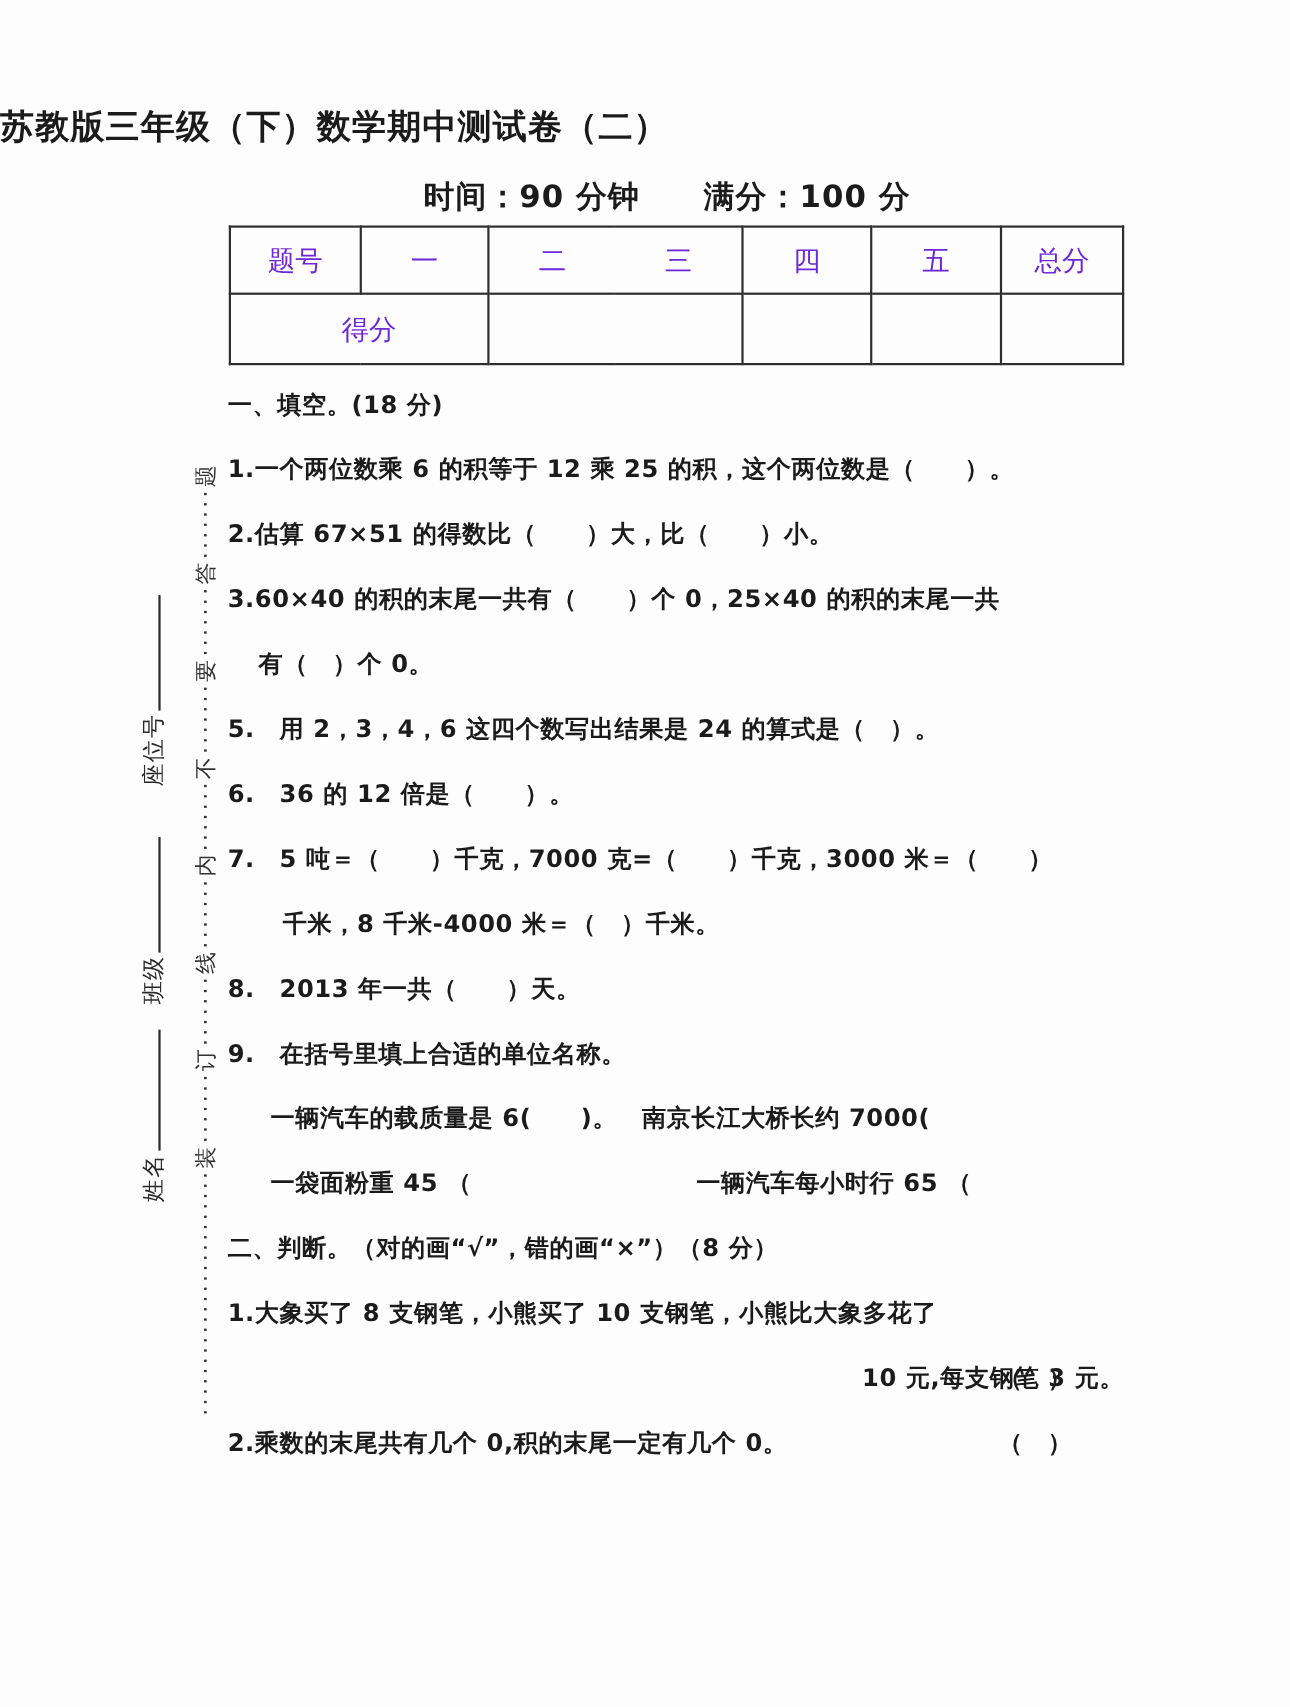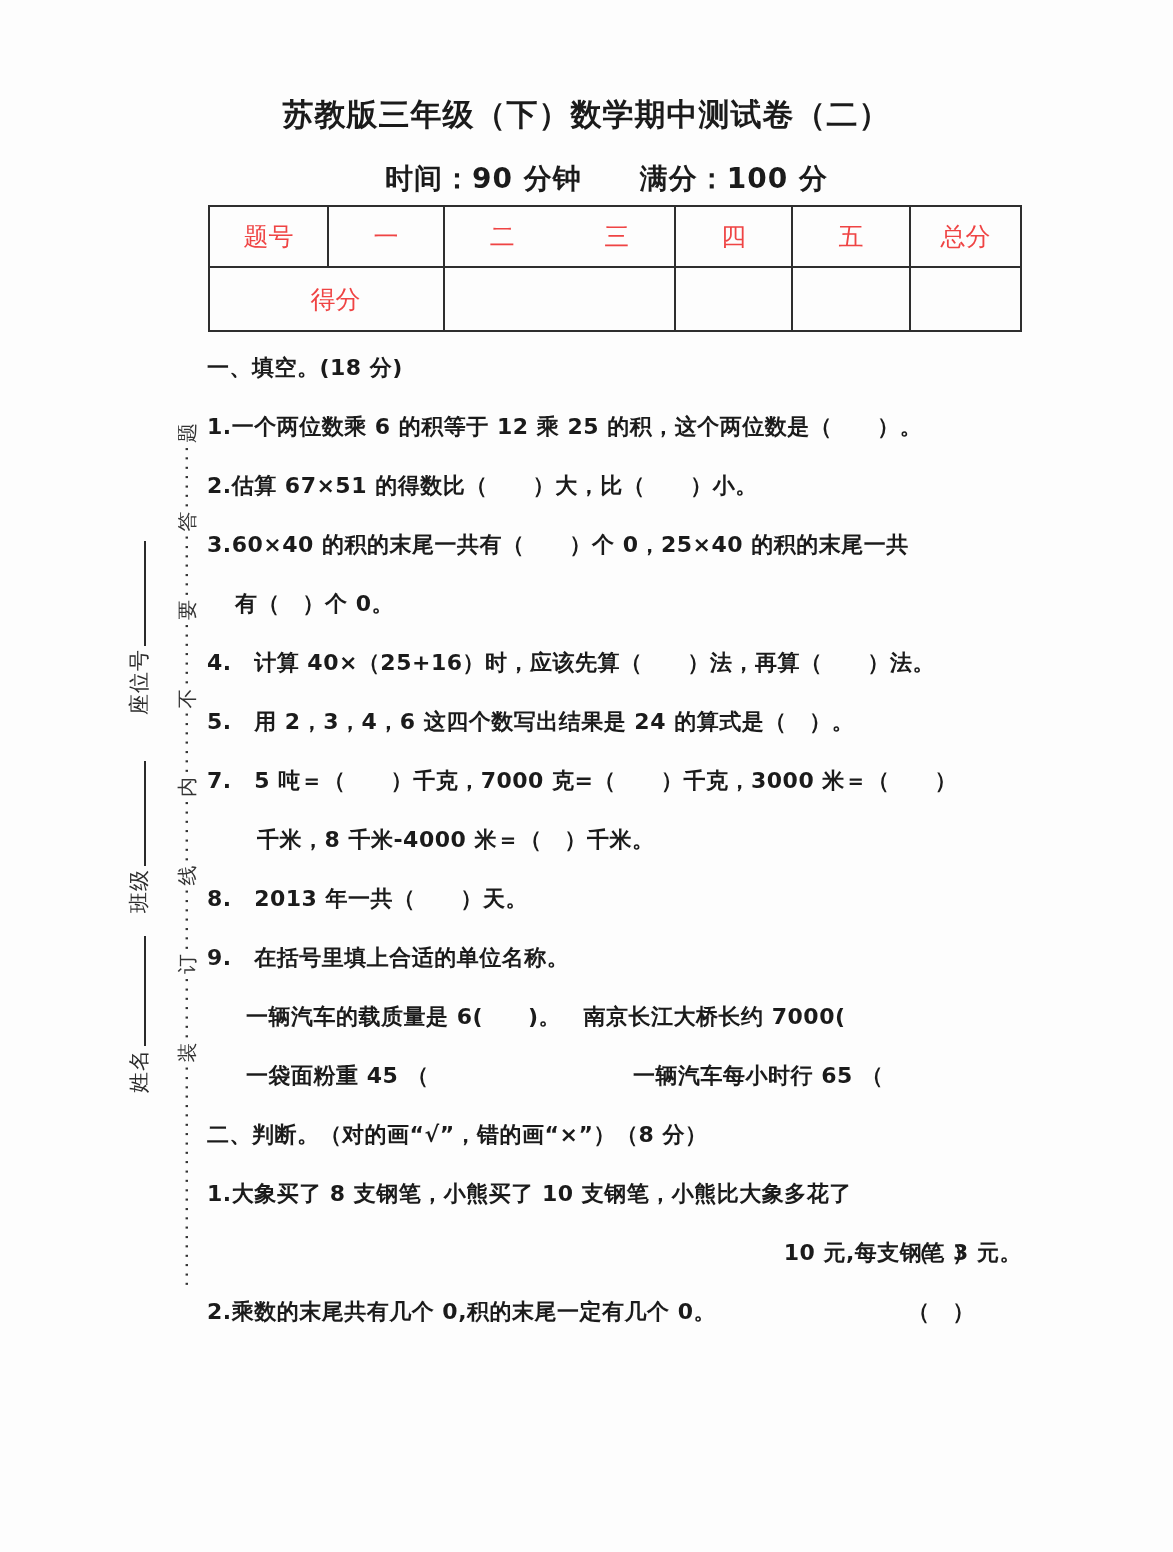--- a/index.html
+++ b/index.html
@@ -7,37 +7,37 @@
     position:relative;
     width:1173px;height:1552px;
     background:#fdfdfd;
     color:#1b1b1b;
     font-family:"DejaVu Sans",sans-serif;
     overflow:hidden;
   }
   
   .title{
     position:absolute;top:94px;left:0;width:100%;
-    text-align:center;font-size:31px;font-weight:700;letter-spacing:1px;
+    font-size:31px;font-weight:700;letter-spacing:1px;
     white-space:nowrap;
   }
   .subtitle{
     position:absolute;top:160px;left:0;width:100%;
     text-align:center;font-size:28px;font-weight:700;letter-spacing:1px;
     white-space:nowrap;
     margin-left:20px;
   }
   
   table.score{
     position:absolute;left:208px;top:205px;
     border-collapse:collapse;table-layout:fixed;
   }
   table.score td{
     border:2px solid #2e2e2e;
-    font-size:25px;font-weight:400;color:#ef4444;
+    font-size:25px;font-weight:400;color:#6d28d9;
     text-align:center;vertical-align:middle;
     padding:0;
   }
   table.score tr.r1 td{height:59px;}
   table.score tr.r2 td{height:62px;}
   td.dual-cell .dual-wrap{display:flex;justify-content:space-around;align-items:center;}
   td.score-label{text-align:center;padding-left:18px !important;}
   
   .content{
     position:absolute;left:207px;top:338px;width:815px;
@@ -128,22 +128,22 @@
     </tr>
   </tbody>
     </table>
 
   <div class="content">
     <div class="line">一、填空。(18 分)</div>
     <div class="line">1.一个两位数乘 6 的积等于 12 乘 25 的积，这个两位数是（　　）。</div>
     <div class="line">2.估算 67×51 的得数比（　　）大，比（　　）小。</div>
     <div class="line">3.60×40 的积的末尾一共有（　　）个 0，25×40 的积的末尾一共</div>
     <div class="line ind-a">有（　）个 0。</div>
-    <div class="line">4.　计算 40×（25+16）时，应该先算（　　）法，再算（　　）法。</div>
     <div class="line">5.　用 2，3，4，6 这四个数写出结果是 24 的算式是（　）。</div>
+    <div class="line">6.　36 的 12 倍是（　　）。</div>
     <div class="line">7.　5 吨＝（　　）千克，7000 克=（　　）千克，3000 米＝（　　）</div>
     <div class="line ind-b">千米，8 千米-4000 米＝（　）千米。</div>
     <div class="line">8.　2013 年一共（　　）天。</div>
     <div class="line">9.　在括号里填上合适的单位名称。</div>
     <div class="line ind-c">一辆汽车的载质量是 6(　　)。　南京长江大桥长约 7000(</div>
     <div class="line ind-c">
       <span>一袋面粉重 45 （</span>
       <span class="abs-right">一辆汽车每小时行 65 （</span>
     </div>
     <div class="line">二、判断。（对的画“√”，错的画“×”）（8 分）</div>

